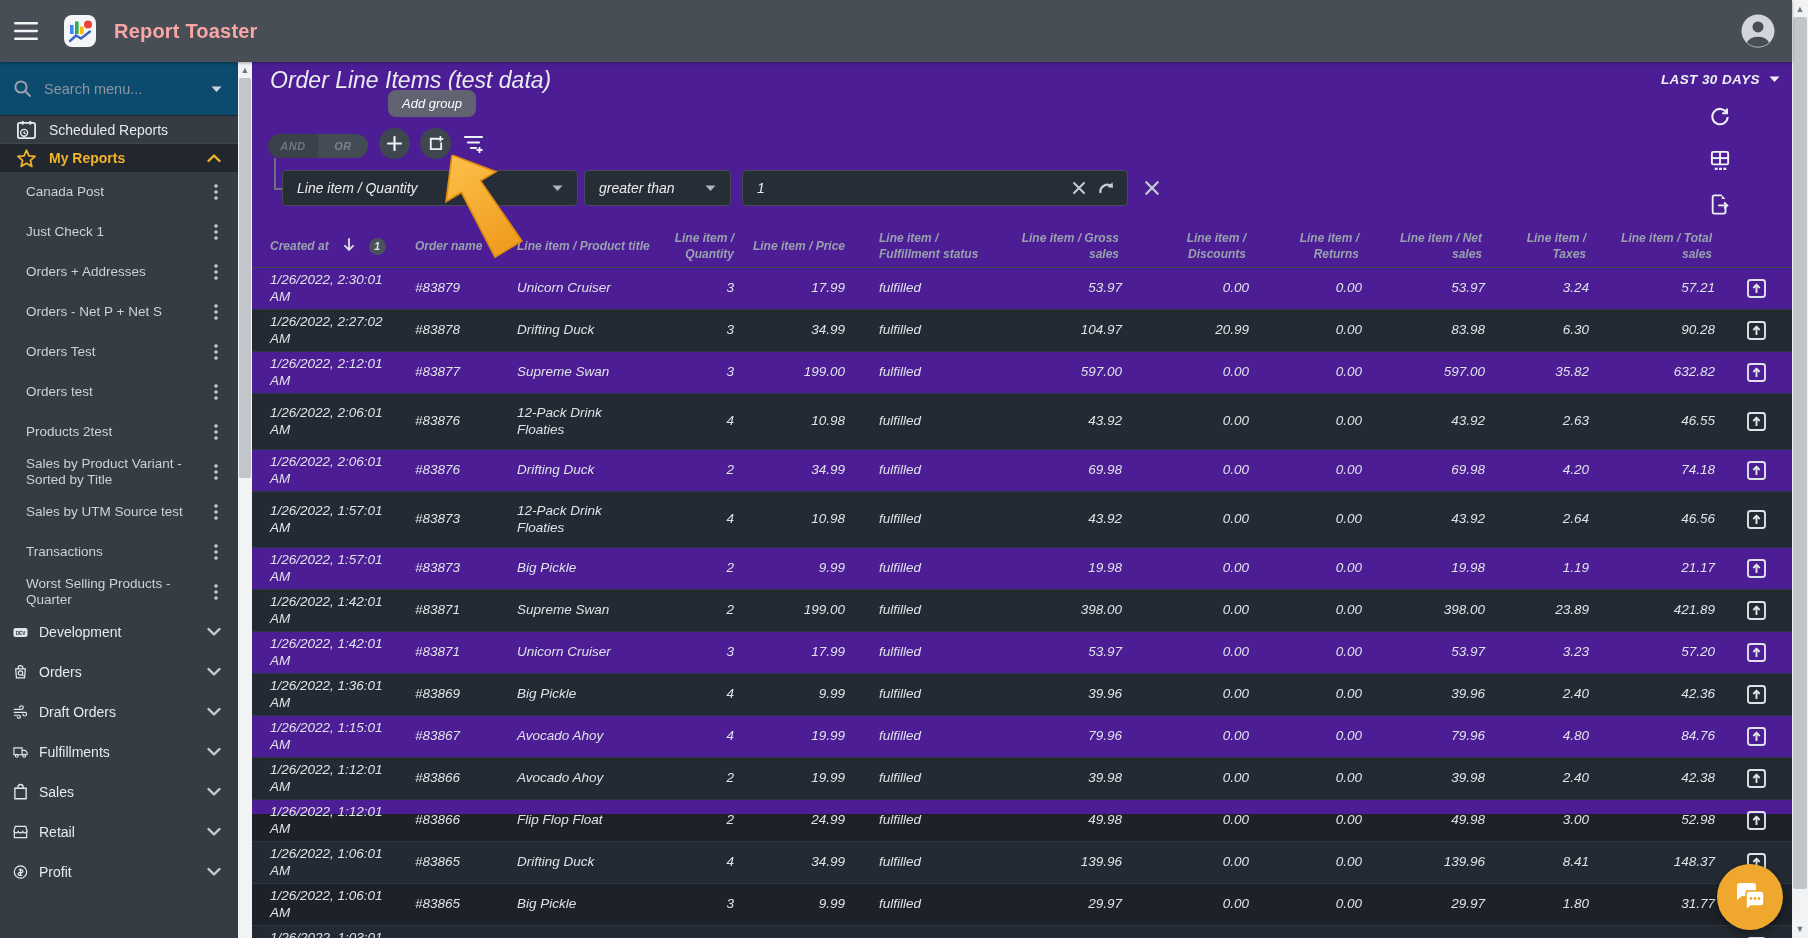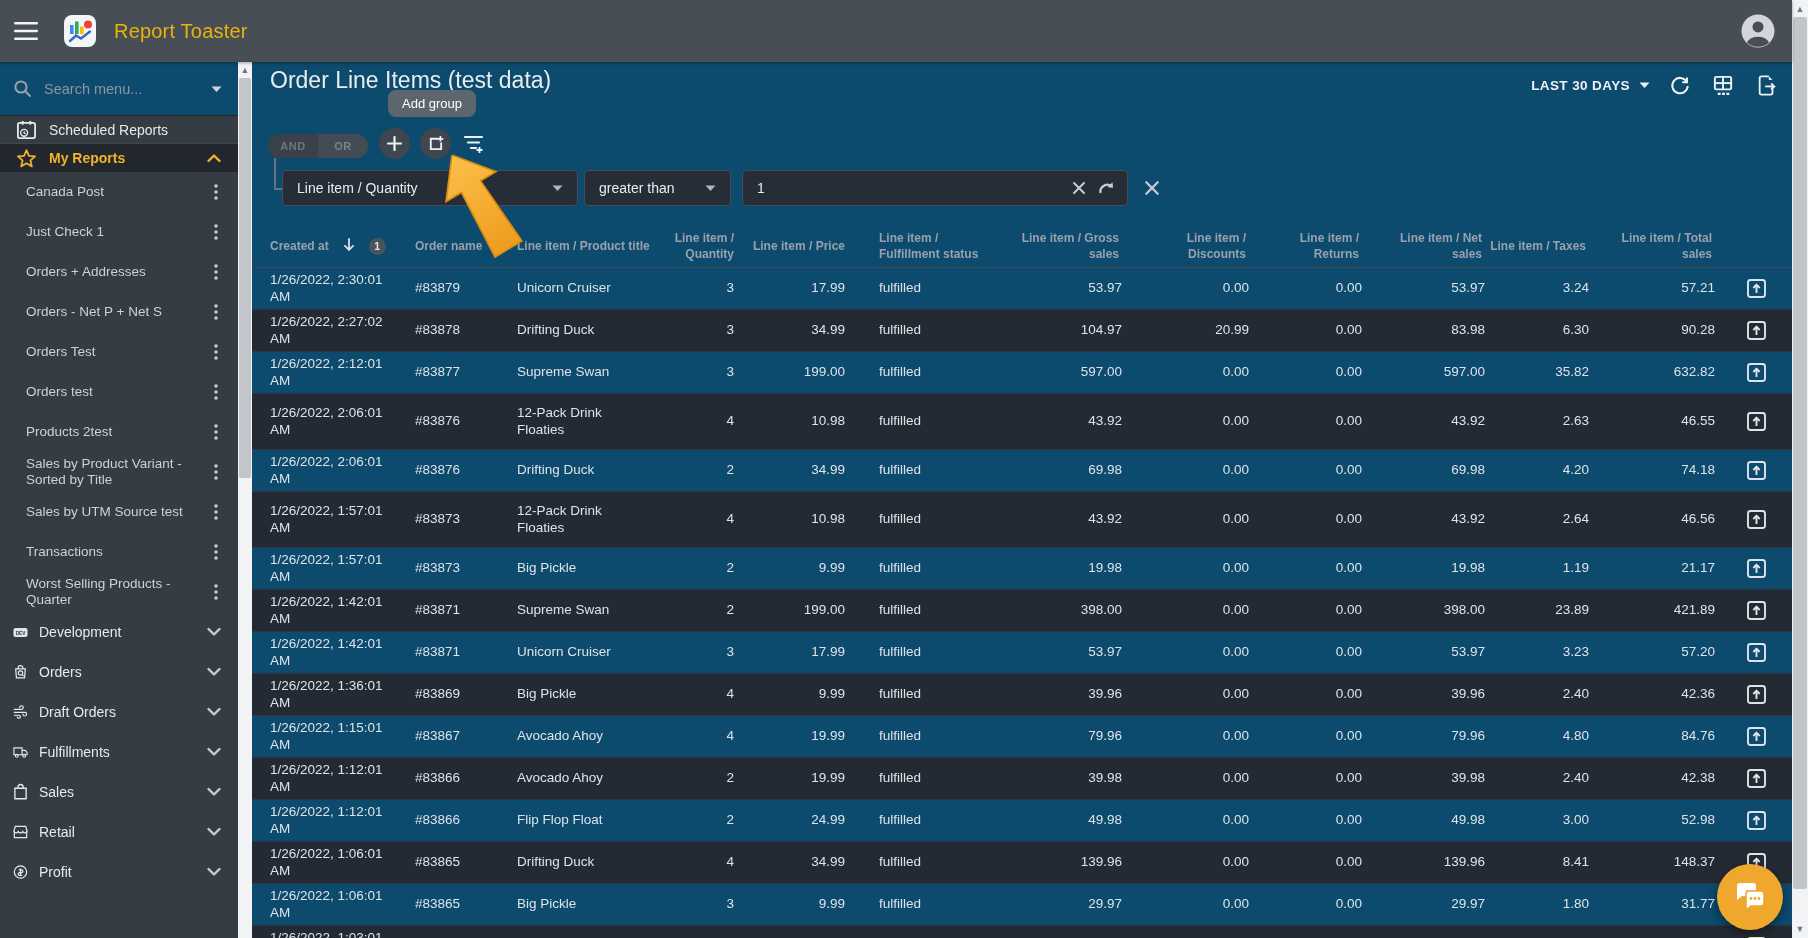--- a/index.html
+++ b/index.html
@@ -11,21 +11,21 @@
     -webkit-font-smoothing:antialiased;
   }
   svg { display:block; }
 
   
   .topbar { position:absolute; top:0; left:0; width:1792px; height:62px;
     background:#474e55; display:flex; align-items:center; z-index:30;
     box-shadow:0 1px 3px rgba(0,0,0,.35); }
   .hamburger { margin-left:14px; width:26px; cursor:pointer; }
   .logo { margin-left:22px; }
-  .app-title { margin-left:16px; color:#eab308; font-size:20px; font-weight:normal; letter-spacing:.2px; }
+  .app-title { margin-left:16px; color:#fca5a5; font-size:20px; font-weight:bold; letter-spacing:.2px; }
   .account { position:absolute; right:16px; top:13px; width:36px; height:36px; cursor:pointer; }
 
   
   .sidebar { position:absolute; top:62px; left:0; width:238px; height:876px;
     background:#353c44; z-index:20; overflow:hidden; }
   .search-row { height:54px; background:#0c4a6e; display:flex; align-items:center;
     border-bottom:1px solid #1f242a; position:relative; }
   .search-row .s-icon { margin-left:13px; }
   .search-text { margin-left:12px; color:#8d959f; font-size:14.5px; }
   .search-caret { position:absolute; right:16px; top:24px; }
@@ -43,25 +43,25 @@
   .section-label { margin-left:11px; color:#e7eaed; font-size:14px; }
 
   
   .sb-track { position:absolute; background:#f2f3f4; z-index:25; }
   .sidebar-scrollbar { top:62px; left:238px; width:14px; height:876px; }
   .window-scrollbar { top:0; left:1792px; width:16px; height:938px; }
   .sb-thumb { position:absolute; left:1px; right:1px; background:#c2c5c9; border-radius:2px; }
   .sb-arrow { position:absolute; left:0; right:0; text-align:center; color:#70767c; font-size:9px; line-height:12px; }
 
   
-  .main { position:absolute; top:62px; left:252px; width:1540px; height:876px; background:#0c4a6e; }
+  .main { position:absolute; top:62px; left:252px; width:1540px; height:752px; background:#4c1d95;font-style:italic; }
   .page-title { position:absolute; left:18px; top:5px; color:#e9ecef; font-size:23px; font-weight:500; }
   .tooltip { position:absolute; left:136px; top:28px; background:rgba(99,104,111,.94);
     color:#fff; font-size:13px; padding:6px 14px; border-radius:8px; z-index:6; }
-  .range-area { position:absolute; top:10px; right:12px; display:flex; align-items:center; gap:17px; }
+  .range-area { position:absolute; top:10px; right:12px; display:flex; align-items:center; gap:17px;flex-direction:column; }
   .range-label { color:#eef1f3; font-size:13.5px; font-weight:bold; letter-spacing:.4px;
     display:flex; align-items:center; gap:9px; cursor:pointer; }
   .hd-iconbtn { cursor:pointer; padding:2px; }
 
   
   .andor { position:absolute; left:16px; top:72px; width:100px; height:24px; display:flex;
     border-radius:12px; overflow:hidden; font-size:11px; font-weight:bold; letter-spacing:.6px; }
   .andor .seg { flex:1; display:flex; align-items:center; justify-content:center; }
   .seg-and { background:#3a414a; color:#6d7682; }
   .seg-or  { background:#434b54; color:#79828e; }

